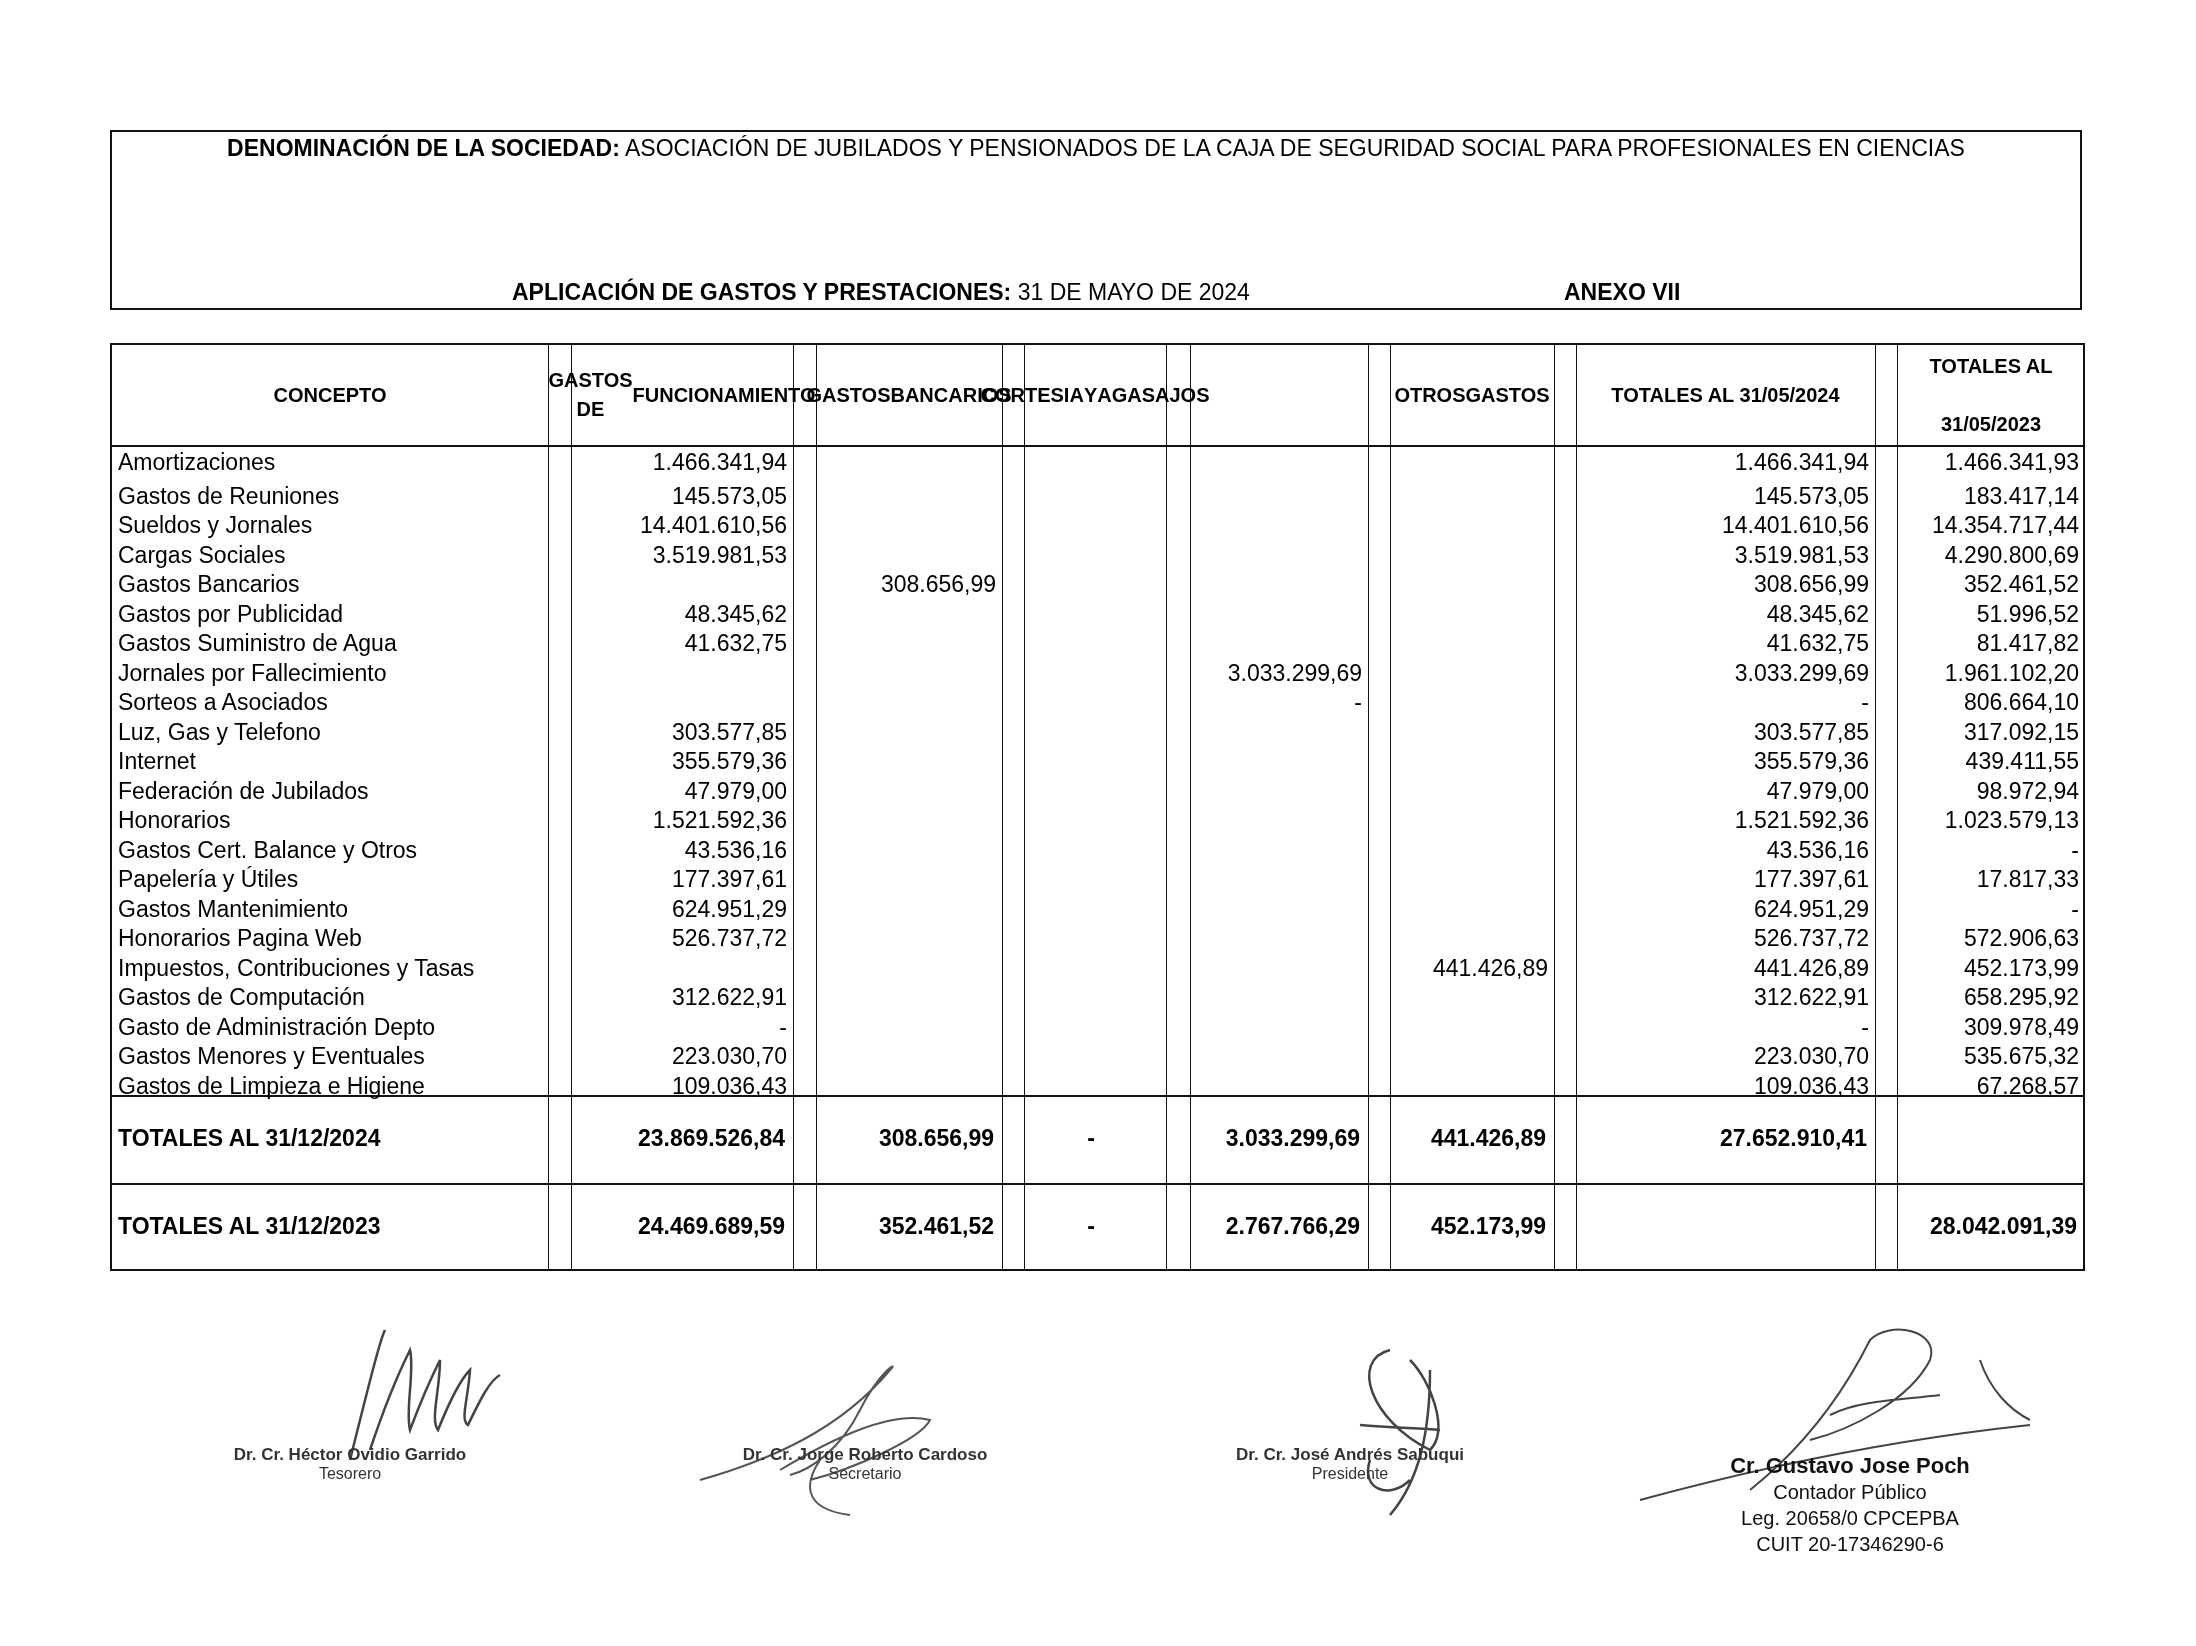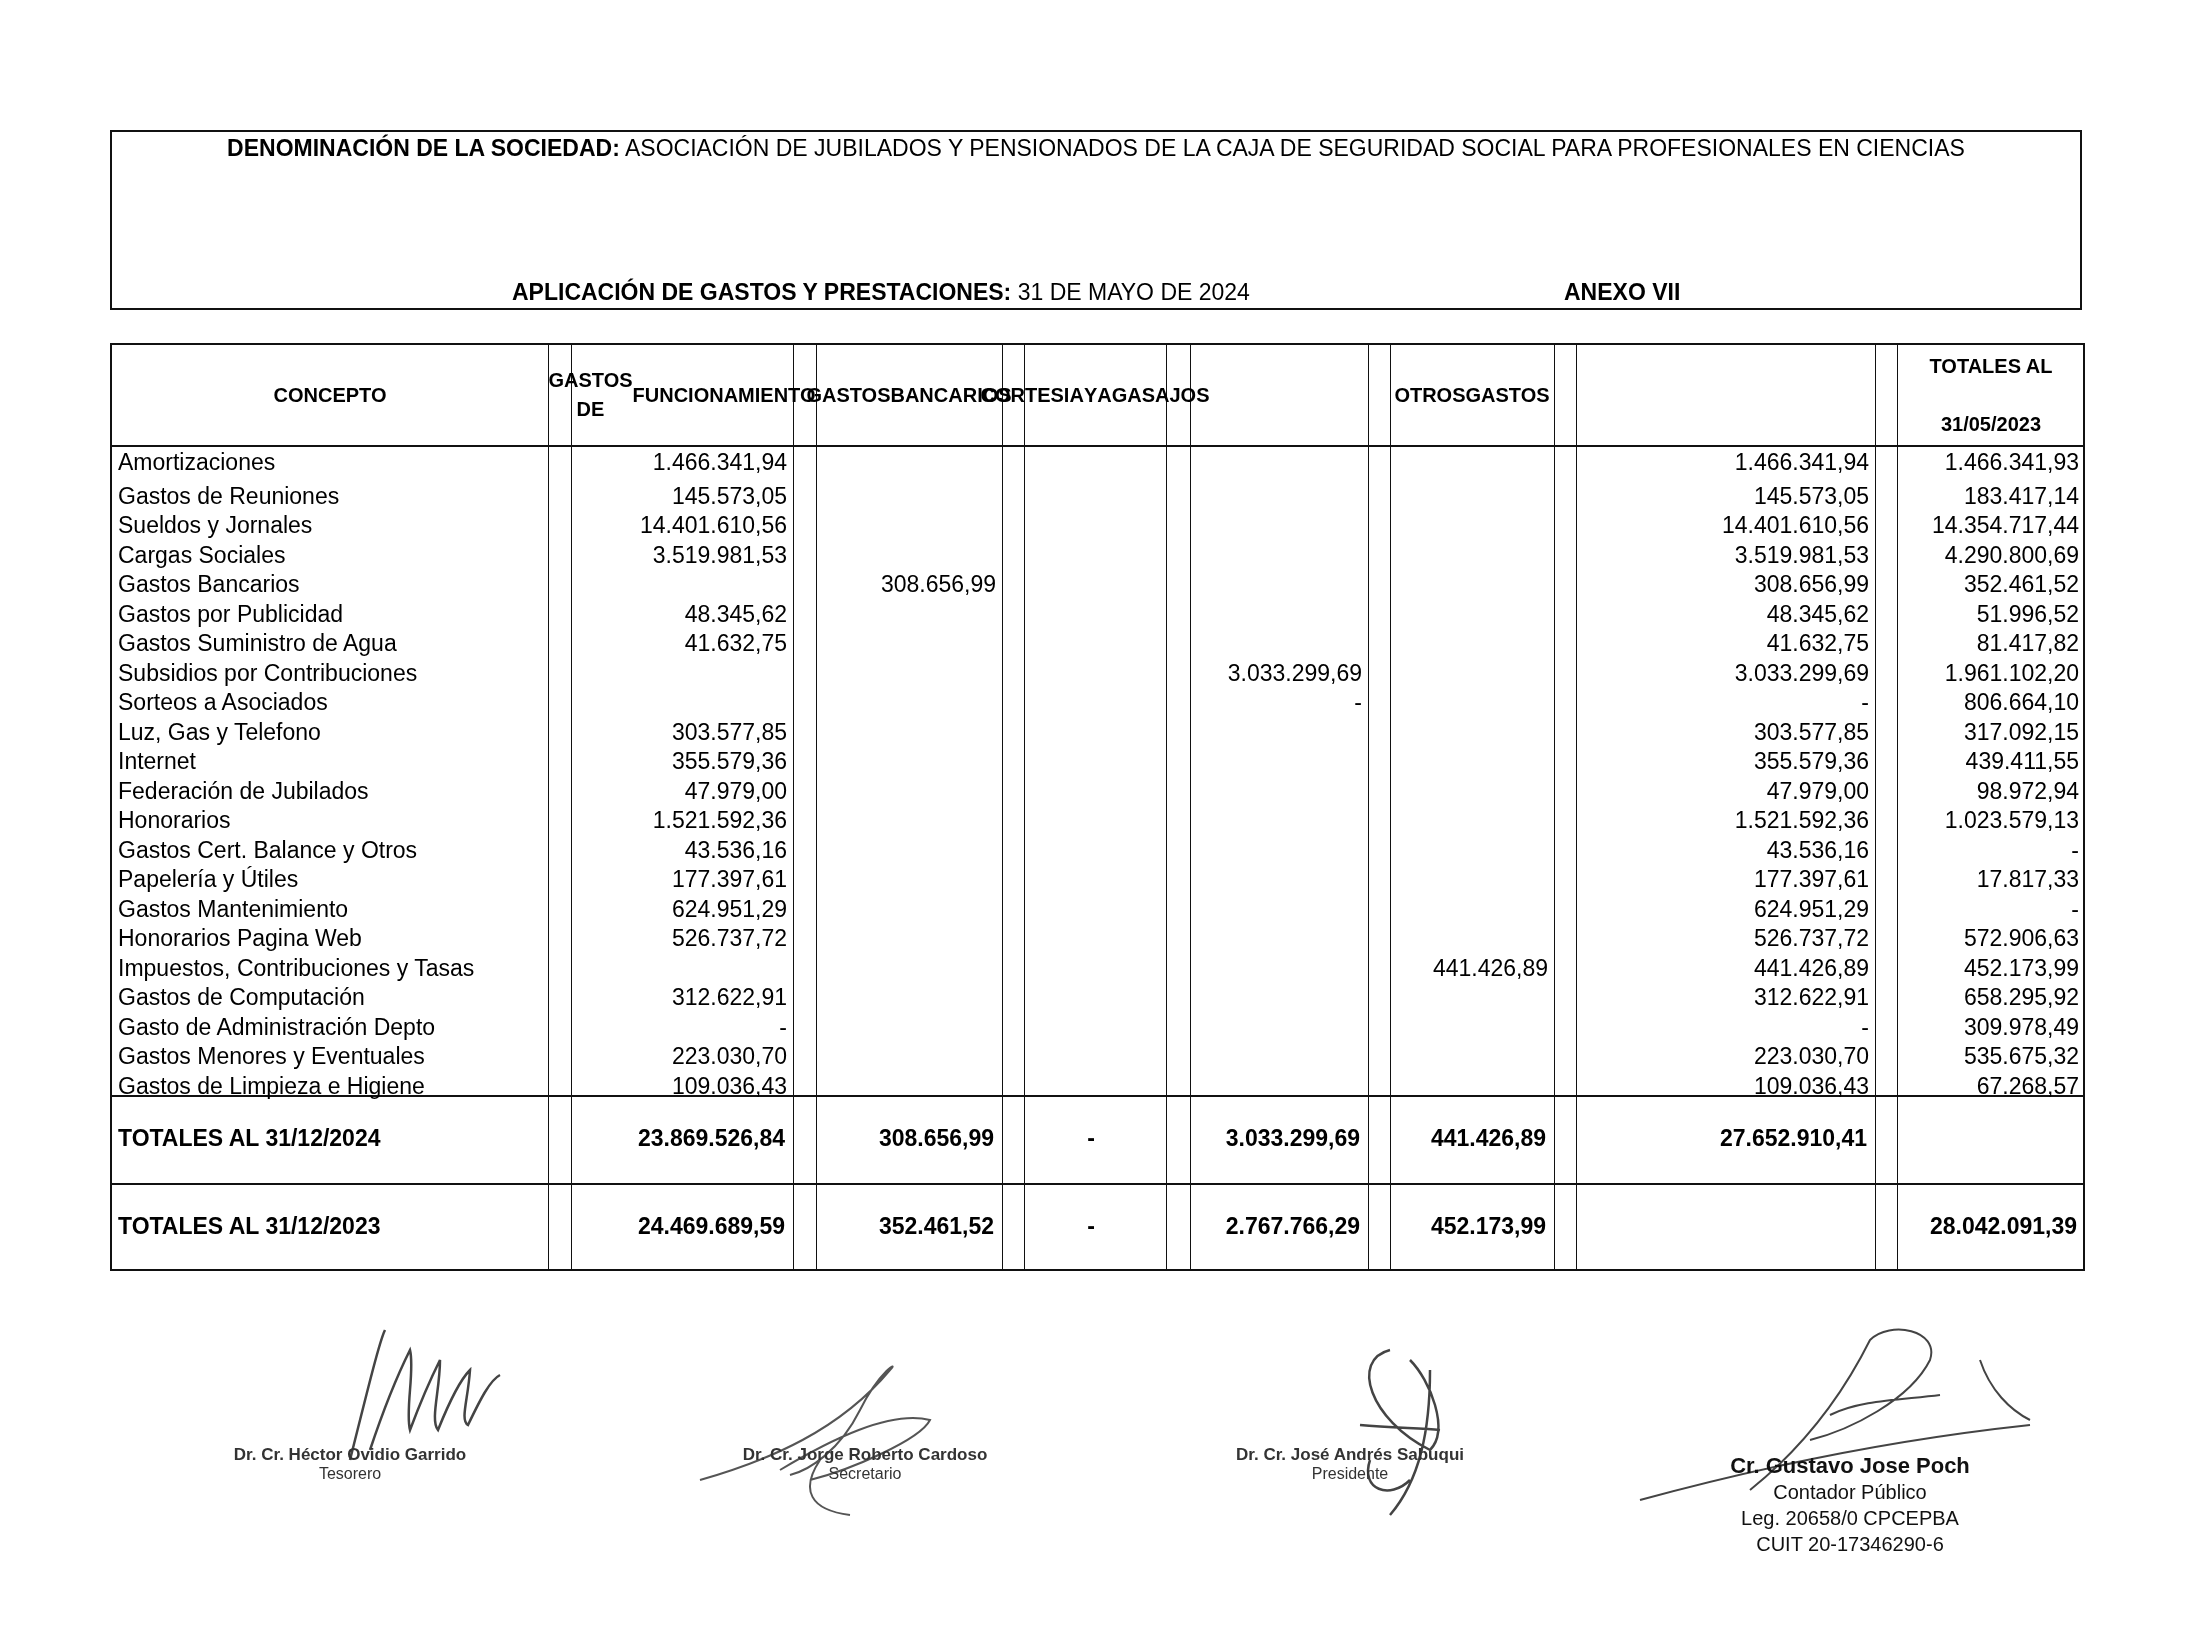--- a/index.html
+++ b/index.html
@@ -85,20 +85,23 @@
       <br>
       <span>Y</span>
       <br>
       <span>AGASAJOS</span>
     </div>
     <div class="colhead" style="left: 1278px; width: 164px;">
       <span>OTROS</span>
       <br>
       <span>GASTOS</span>
     </div>
+    <div class="colhead" style="left: 1464px; width: 299px;">
+      <span>TOTALES AL 31/05/2024</span>
+    </div>
     <div class="colhead" style="left: 1785px; width: 188px; flex-direction: column;">
       <span>TOTALES AL</span>
       <br>
       <span>31/05/2023</span>
     </div>
     <div class="row" style="top: 103px;">
       <div class="cell lbl" style="left: 6px;">Amortizaciones</div>
       <div class="cell num" style="left: 459px; width: 216px;">1.466.341,94</div>
       <div class="cell num" style="left: 704px; width: 180px;"></div>
       <div class="cell num" style="left: 912px; width: 136px;"></div>
@@ -161,21 +164,21 @@
       <div class="cell lbl" style="left: 6px;">Gastos Suministro de Agua</div>
       <div class="cell num" style="left: 459px; width: 216px;">41.632,75</div>
       <div class="cell num" style="left: 704px; width: 180px;"></div>
       <div class="cell num" style="left: 912px; width: 136px;"></div>
       <div class="cell num" style="left: 1078px; width: 172px;"></div>
       <div class="cell num" style="left: 1278px; width: 158px;"></div>
       <div class="cell num" style="left: 1464px; width: 293px;">41.632,75</div>
       <div class="cell num" style="left: 1785px; width: 182px;">81.417,82</div>
     </div>
     <div class="row" style="top: 313.5px;">
-      <div class="cell lbl" style="left: 6px;">Subsidios por Contribuciones</div>
+      <div class="cell lbl" style="left: 6px;">Jornales por Fallecimiento</div>
       <div class="cell num" style="left: 459px; width: 216px;"></div>
       <div class="cell num" style="left: 704px; width: 180px;"></div>
       <div class="cell num" style="left: 912px; width: 136px;"></div>
       <div class="cell num" style="left: 1078px; width: 172px;">3.033.299,69</div>
       <div class="cell num" style="left: 1278px; width: 158px;"></div>
       <div class="cell num" style="left: 1464px; width: 293px;">3.033.299,69</div>
       <div class="cell num" style="left: 1785px; width: 182px;">1.961.102,20</div>
     </div>
     <div class="row" style="top: 343px;">
       <div class="cell lbl" style="left: 6px;">Sorteos a Asociados</div>

